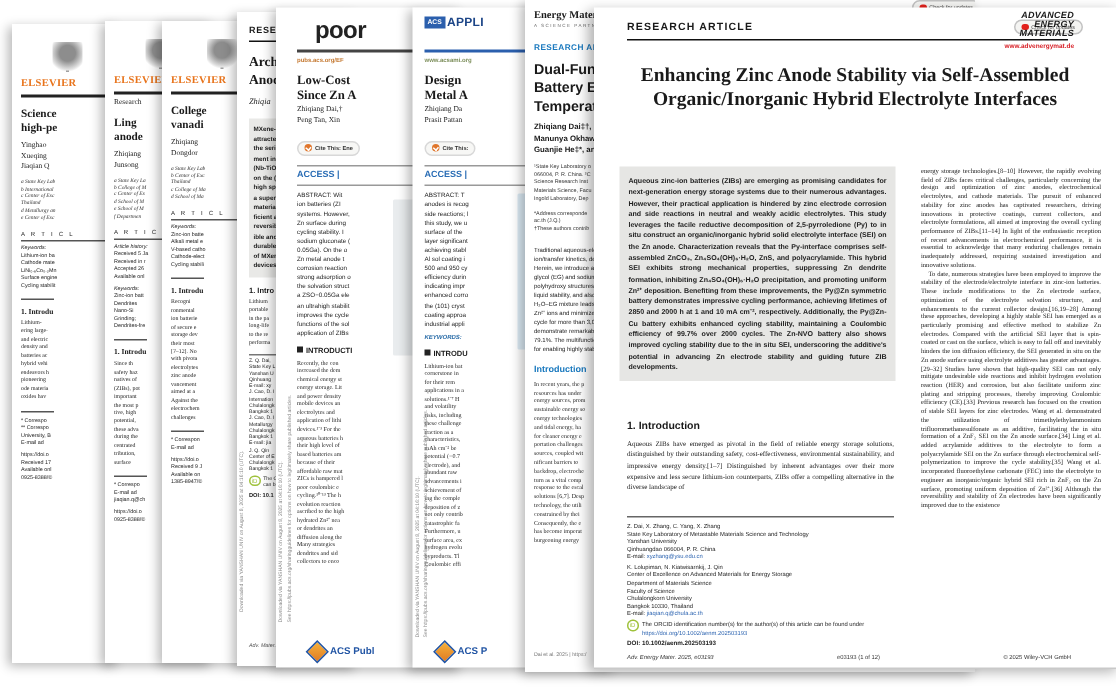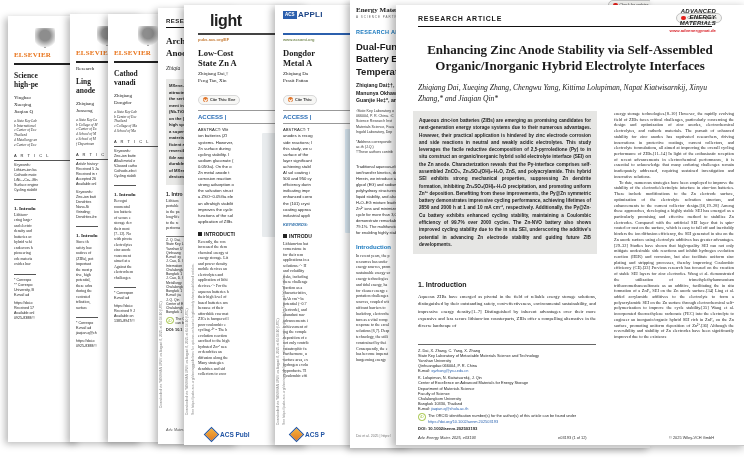--- a/index.html
+++ b/index.html
@@ -211,21 +211,21 @@
     <div class="meta-t link" style="margin-top:3px">https://doi.o</div>
     <div class="meta-t">0925-8388/©</div>
   </div>
 
   <div class="card" id="p3" style="left:108px;top:14px;width:78px;height:428px;z-index:3;padding:12px 5px 0 6px;box-sizing:border-box;">
     <div>
       <div class="els-tree"></div>
       <div class="els-name">ELSEVIER</div>
     </div>
     <div class="els-rule"></div>
-    <div class="p-title ml">Cathod
+    <div class="p-title ml">College
 vanadi</div>
     <div class="p-auth ml">Zhiqiang
 Dongdor</div>
     <div class="p-affil ml">a State Key Lab
 b Center of Exc
 Thailand
 c College of Ma
 d School of Ma</div>
     <div class="artinfo">A R T I C L</div>
     <div class="hr-thin"></div>
@@ -314,25 +314,25 @@
       <span class="meta-t ml" style="font-size:3.4px">The O
 can b</span>
     </div>
     <div style="font-weight:bold;font-size:3.8px;margin-top:2px;">DOI: 10.1</div>
     <div style="position:absolute;left:8px;top:420px;font-style:italic;font-size:3.6px;color:#555;">Adv. Mater.</div>
   </div>
 
   <div class="card" id="p5" style="left:184px;top:5px;width:124px;height:440px;z-index:5;padding:7px 4px 0 14px;box-sizing:border-box;">
     <div class="rot" style="left:1px;top:80px;height:330px;">Downloaded via YANSHAN UNIV on August 8, 2025 at 04:16:10 (UTC).
 See https://pubs.acs.org/sharingguidelines for options on how to legitimately share published articles.</div>
-    <div class="acs-energy-logo" style="margin-left:12px;">light</div>
+    <div class="acs-energy-logo" style="margin-left:12px;">poor</div>
     <div class="acs-rule"></div>
     <div class="acs-site">pubs.acs.org/EF</div>
     <div class="acs-title ml">Low-Cost
-State Zn A</div>
+Since Zn A</div>
     <div class="acs-auth ml">Zhiqiang Dai,†
 Peng Tan, Xin</div>
     <div class="cite-pill">
       <span class="cite-dot"></span>
       <span>Cite This: Ene</span>
     </div>
     <div style="height:.5px;background:#999;margin:4px 0 0;"></div>
     <div class="access">ACCESS |</div>
     <div style="height:.5px;background:#999;margin:0 0 4px;"></div>
     <div class="fig-box" style="left:78px;top:128px;width:44px;height:104px;background:#e9ecee;"></div>
@@ -386,21 +386,21 @@
 
   <div class="card" id="p6" style="left:275px;top:5px;width:136px;height:440px;z-index:6;padding:5px 4px 0 8px;box-sizing:border-box;">
     <div class="rot" style="left:1px;top:90px;height:330px;">Downloaded via YANSHAN UNIV on August 8, 2025 at 04:16:10 (UTC).
 See https://pubs.acs.org/sharingguidelines for options on how to legitimately share published articles.</div>
     <div style="display:flex;align-items:center;gap:1.5px;">
       <span style="background:#2b5fad;color:#fff;font-weight:bold;font-size:4.5px;padding:1.5px 2px;">ACS</span>
       <span style="color:#1c4587;font-weight:bold;font-size:8px;letter-spacing:.2px;">APPLI</span>
     </div>
     <div class="acs-rule" style="background:#2b5fad;margin-top:14px;"></div>
     <div class="acs-site2">www.acsami.org</div>
-    <div class="acs-title ml">Dongdor
+    <div class="acs-title ml">Design
 Metal A</div>
     <div class="acs-auth ml">Zhiqiang Da
 Prasit Pattan</div>
     <div class="cite-pill">
       <span class="cite-dot"></span>
       <span>Cite This:</span>
     </div>
     <div style="height:.5px;background:#999;margin:4px 0 0;"></div>
     <div class="access">ACCESS |</div>
     <div style="height:.5px;background:#999;margin:0 0 4px;"></div>
@@ -515,21 +515,20 @@
       <span class="chk-dot"></span>
       <span>Check for updates</span>
     </div>
     <div class="kicker">RESEARCH ARTICLE</div>
     <div class="head-rule"></div>
     <div class="aem-logo ml">ADVANCED
 ENERGY
 MATERIALS</div>
     <div class="aem-url">www.advenergymat.de</div>
     <div class="title">Enhancing Zinc Anode Stability via Self-Assembled Organic/Inorganic Hybrid Electrolyte Interfaces</div>
-    <div class="authors">Zhiqiang Dai, Xueqing Zhang, Chengwu Yang, Kittima Lolupiman, Napat Kiatwisarnkij, Xinyu Zhang,* and Jiaqian Qin*</div>
     <div class="abs-box j">Aqueous zinc-ion batteries (ZIBs) are emerging as promising candidates for next-generation energy storage systems due to their numerous advantages. However, their practical application is hindered by zinc electrode corrosion and side reactions in neutral and weakly acidic electrolytes. This study leverages the facile reductive decomposition of 2,5-pyrroledione (Py) to in situ construct an organic/inorganic hybrid solid electrolyte interface (SEI) on the Zn anode. Characterization reveals that the Py-interface comprises self-assembled ZnCO₃, Zn₄SO₄(OH)₆·H₂O, ZnS, and polyacrylamide. This hybrid SEI exhibits strong mechanical properties, suppressing Zn dendrite formation, inhibiting Zn₄SO₄(OH)₆·H₂O precipitation, and promoting uniform Zn²⁺ deposition. Benefiting from these improvements, the Py@Zn symmetric battery demonstrates impressive cycling performance, achieving lifetimes of 2850 and 2000 h at 1 and 10 mA cm⁻², respectively. Additionally, the Py@Zn-Cu battery exhibits enhanced cycling stability, maintaining a Coulombic efficiency of 99.7% over 2000 cycles. The Zn-NVO battery also shows improved cycling stability due to the in situ SEI, underscoring the additive's potential in advancing Zn electrode stability and guiding future ZIB developments.</div>
     <div class="sec-head">1. Introduction</div>
     <div class="intro j">Aqueous ZIBs have emerged as pivotal in the field of reliable energy storage solutions, distinguished by their outstanding safety, cost-effectiveness, environmental sustainability, and impressive energy density.[1–7] Distinguished by inherent advantages over their more expensive and less secure lithium-ion counterparts, ZIBs offer a compelling alternative in the diverse landscape of</div>
     <div class="fn-rule"></div>
     <div class="fnblock">
       <div class="grp">
         <div class="ml">Z. Dai, X. Zhang, C. Yang, X. Zhang
 State Key Laboratory of Metastable Materials Science and Technology
 Yanshan University
 Qinhuangdao 066004, P. R. China</div>

